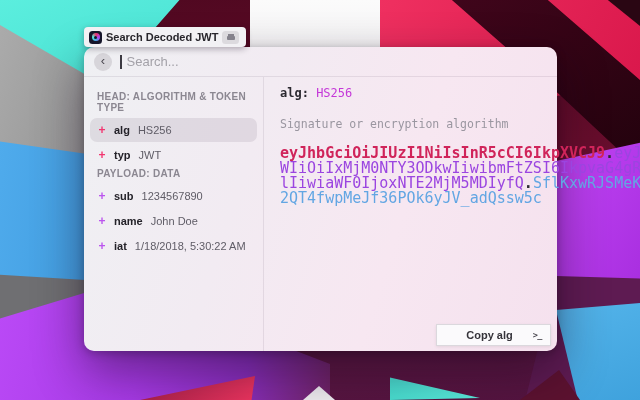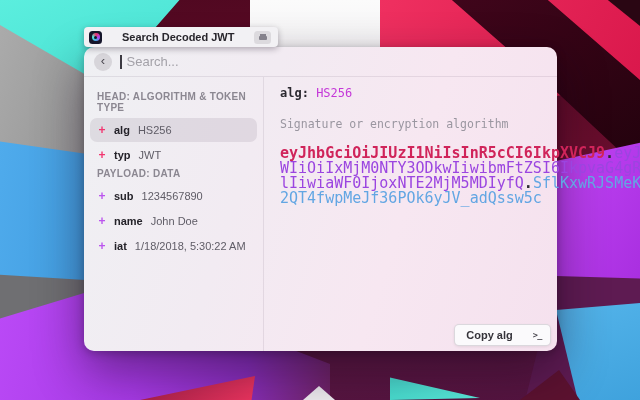--- a/index.html
+++ b/index.html
@@ -47,21 +47,21 @@
   .sh-darkpurple-r { left:500px; top:276px; width:140px; height:124px; background:#5e1b52;
     clip-path:polygon(40% 0,100% 2%,100% 26%,55% 100%,18% 100%); }
   .sh-blue-br { left:556px; top:300px; width:84px; height:100px;
     background:linear-gradient(160deg,#54b4ea,#3fa2dd);
     clip-path:polygon(0 10%,100% 3%,100% 100%,26% 100%); }
   .sh-maroon-tri-b { left:520px; top:370px; width:60px; height:30px; background:#5c1230;
     clip-path:polygon(0 100%,65% 0,100% 100%); }
 
   
   .tab { position:absolute; left:84px; top:27px; height:20px; padding:0 7px 0 5px;
-    display:flex; align-items:center; gap:20px; background:#f2f1f4; border-radius:4px;
+    display:flex; align-items:center; gap:4px; background:#f2f1f4; border-radius:4px;
     box-shadow:0 2px 6px rgba(20,5,25,0.3); z-index:5; }
   .tab-title { font-size:11px; font-weight:700; color:#28262c; white-space:nowrap; }
   .ext-icon { width:13px; height:13px; border-radius:3.5px; background:#15152a;
     display:flex; align-items:center; justify-content:center; }
   .ext-icon .swirl { width:8px; height:8px; border-radius:50%;
     background:conic-gradient(#ef3060,#b03ef0,#4aa6e8,#53e8da,#ef3060);
     display:flex; align-items:center; justify-content:center; }
   .ext-icon .swirl i { width:3px; height:3px; border-radius:50%; background:#15152a; display:block; }
   .pin-btn { width:17px; height:13px; border-radius:3.5px; background:#dcdade;
     display:flex; align-items:center; justify-content:center; }
@@ -102,22 +102,22 @@
   .d-val { color:#c438d8; }
   .d-sub { font-size:11.5px; color:#9a96a0; margin-bottom:15px; }
   .token { font-size:15px; line-height:15px; width:42.5ch; word-break:break-all; }
   .tk-h { color:#d0245a; font-weight:700; }
   .tk-dot { color:#2e2c34; font-weight:700; }
   .tk-p { color:#9b45e0; }
   .tk-s { color:#62a6e3; }
 
   
   .action-group { position:absolute; right:6px; bottom:5px; display:flex; align-items:center;
-    background:#fbfafc; border:1px solid rgba(40,30,50,0.15); border-radius:5px; overflow:hidden;
-    box-shadow:0 1px 3px rgba(0,0,0,0.08); }
+    background:#fbfafc; border:1px solid rgba(40,30,50,0.15); border-radius:0; overflow:hidden;
+    box-shadow:0 1px 3px rgba(0,0,0,0.08);padding-left:18px; }
   .action-main { padding:4px 11px; font-size:11px; font-weight:700; color:#35333a; }
   .action-div { width:1px; background:rgba(40,30,50,0.13); }
   .action-kbd { padding:4px 8px; font-size:8.5px; font-weight:700; color:#4a4850;
     font-family:"DejaVu Sans Mono", monospace; display:flex; align-items:center; letter-spacing:-0.5px; }
 </style>
 </head>
 <body>
 
 <div class="wp">
   <div class="bg-base"></div>

